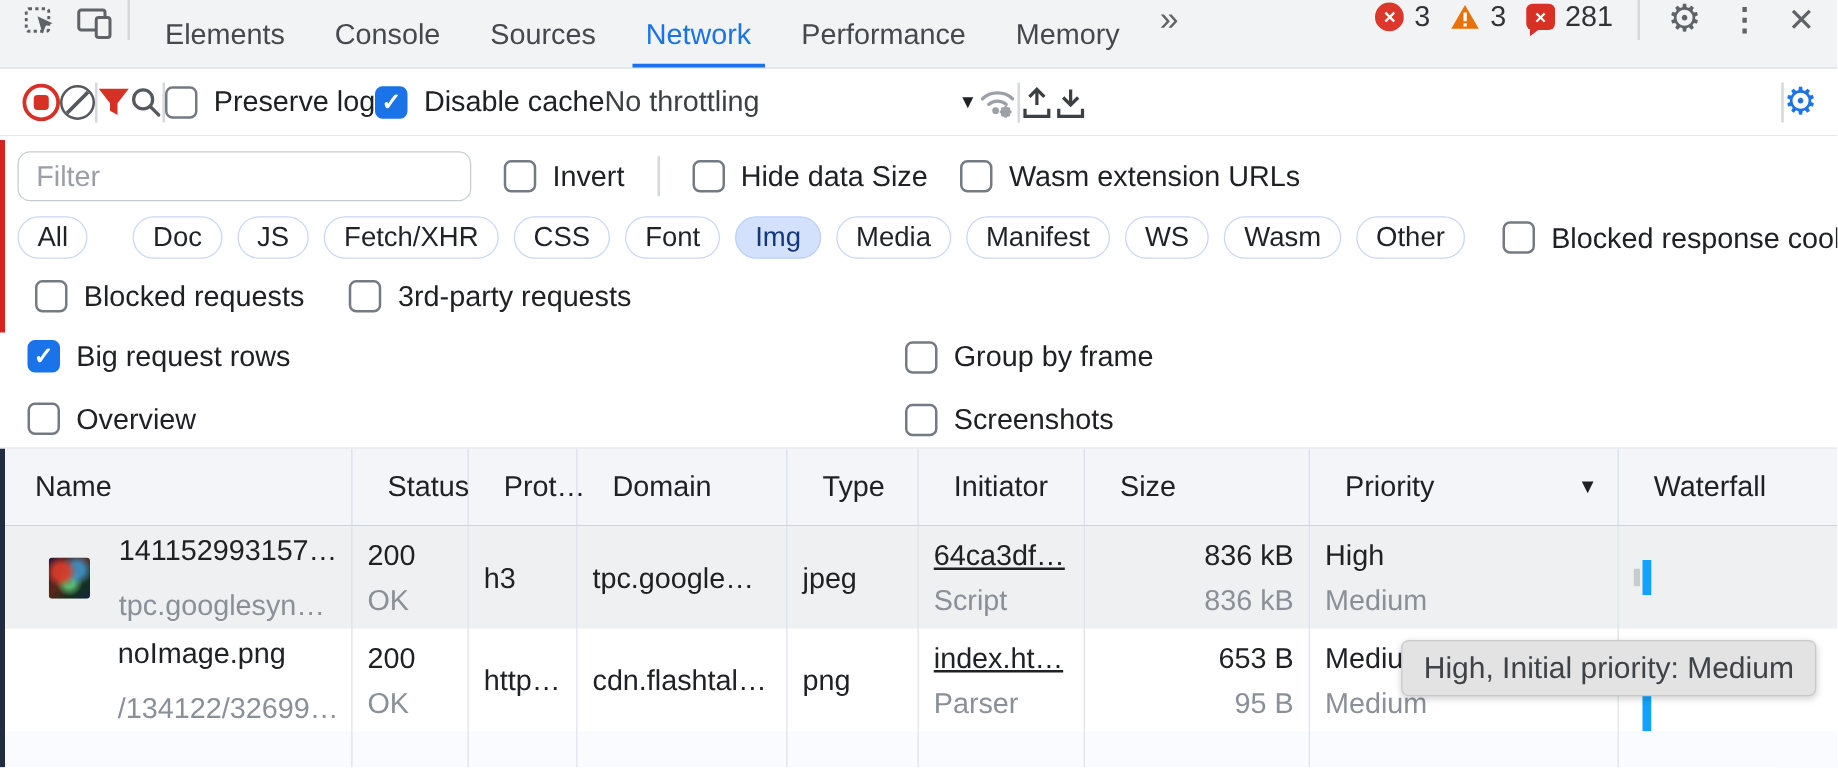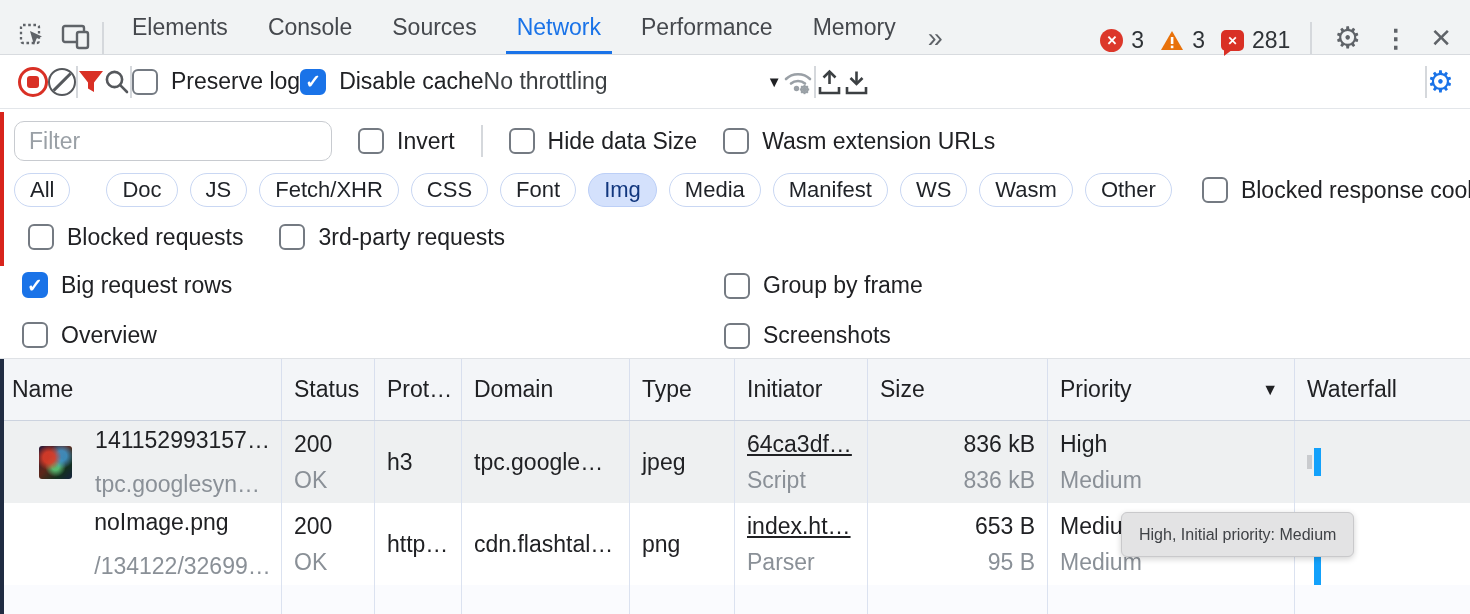--- a/index.html
+++ b/index.html
@@ -9,21 +9,21 @@
     font-family:"Liberation Sans", sans-serif; font-size:23px; color:#202124;
     -webkit-font-smoothing:antialiased;
   }
   
   .edge { position:absolute; left:0; width:4px; z-index:40; }
   .edge.red  { top:112px; height:154px; background:#d8241c; }
   .edge.navy { top:359px; height:255px; background:#202c42; }
 
   
   .tabbar { height:55px; background:#f1f3f4; border-bottom:1px solid #d8dbdf;
-            display:flex; align-items:flex-end; padding:0 18px 0 14px; }
+            display:flex; align-items:flex-start; padding:0 18px 0 14px; }
   .tbbtn { width:36px; height:36px; display:flex; align-items:center; justify-content:center;
            margin-right:8px; border-radius:4px; }
   .vdiv { width:2px; height:32px; background:#d5d8dc; flex:none; }
   .tabs { display:flex; align-self:stretch; margin-left:8px; }
   .tab { display:flex; align-items:center; padding:0 20px; color:#45484d; position:relative; white-space:nowrap; }
   .tab.active { color:#1a73e8; }
   .tab.active::after { content:''; position:absolute; left:9px; right:9px; bottom:0; height:3px; background:#1a73e8; }
   .overflow-btn { color:#5f6368; font-size:27px; padding:0 12px; letter-spacing:-2px; }
   .badges { display:flex; align-items:center; margin-left:auto; }
   .badge { display:flex; align-items:center; gap:8px; margin-left:16px; }
@@ -56,39 +56,39 @@
   .cb.checked::after { content:"✓"; color:#fff; font-size:19px; font-weight:bold; }
   .throttle { display:flex; align-items:center; justify-content:space-between; width:298px; color:#3c4043; }
   .caret { font-size:15px; color:#202124; }
   .tspacer { flex:1; }
   .gear-blue { font-size:30px; color:#1a73e8; line-height:1; }
 
   
   .filters { height:250px; background:#fff; border-bottom:1px solid #dfe2e6; padding-top:8px; }
   .frow { display:flex; align-items:center; padding-left:14px; position:relative; }
   .frow.r1 { height:48px; gap:26px; }
-  .filter-input { width:318px; height:40px; border:1.6px solid #c8cbd0; border-radius:10px;
+  .filter-input { width:363px; height:40px; border:1.6px solid #c8cbd0; border-radius:10px;
                   padding:0 14px; font:inherit; color:#202124; outline:none; background:#fff; }
   .filter-input::placeholder { color:#9aa0a6; }
   .frow.r2 { height:50px; gap:12px; }
   .chip { height:34px; display:flex; align-items:center; padding:0 15px; border:1.6px solid #c9d7f3;
           border-radius:17px; background:#fff; font-size:22px; color:#1f2227; white-space:nowrap; }
   .chip.selected { background:#d4e1fc; border-color:#bccff7; color:#12377e; }
   .chipdiv { width:2px; height:28px; background:#d7dade; margin:0 6px; }
   .r2 .cbwrap { margin-left:18px; }
   .frow.r3 { height:44px; gap:36px; padding-left:28px; }
   .frow.r4 { height:52px; padding-left:22px; }
   .frow.r5 { height:48px; padding-left:22px; }
   .col2 { position:absolute; left:724px;align-items:flex-end; }
 
   
   .grid { position:relative; }
   .gcols { display:grid; grid-template-columns:282px 93px 87px 168px 105px 133px 180px 247px 1fr; }
   .ghead { height:62px; background:#f3f5f8; border-bottom:1px solid #ccd3df; }
-  .hcell { display:flex; align-items:center; padding-left:12px; border-right:1.6px solid #d8dfee; height:100%; }
+  .hcell { display:flex; align-items:center; padding-left:28px; border-right:1.6px solid #d8dfee; height:100%; }
   .hcell.last { border-right:none; }
   .hcell.sorted { justify-content:space-between; padding-right:16px; }
   .sort-caret { font-size:16px; color:#202124; }
   .grow { height:82px; }
   .row1 { background:#eef0f1; }
   .row2 { background:#ffffff; }
   .row3 { background:#fafbfe; }
   .rcell { border-right:1.6px solid #dbe2f0; padding-left:12px; display:flex; flex-direction:column;
            justify-content:center; gap:9px; overflow:hidden; white-space:nowrap; }
   .rcell.right { align-items:flex-end; padding-right:12px; }
@@ -105,21 +105,21 @@
   .thumb.empty { background:transparent; }
   .ilink { text-decoration:underline; }
   .wf-gray { position:absolute; left:12px; top:50%; transform:translateY(-50%); width:5px; height:14px; background:#c9cbce; }
   .wf-blue { position:absolute; left:19px; top:50%; transform:translateY(-50%); width:7px; height:28px; background:#12a1fb; }
   .wf-blue.low { top:52px; transform:none; height:30px; }
 
   
   .tooltip { position:absolute; left:1121px; top:512px; height:45px; z-index:30;
              display:flex; align-items:center; padding:0 17px; white-space:nowrap;
              background:#e3e3e4; border:1px solid #c9c9cb; border-radius:6px; color:#3f4246;
-             font-size:16px; box-shadow:0 2px 6px rgba(0,0,0,.18); }
+             font-size:24px; box-shadow:0 2px 6px rgba(0,0,0,.18); }
 
   svg { display:block; }
 </style>
 </head>
 <body>
 
 <div class="page">
 
   <div class="edge red"></div>
   <div class="edge navy"></div>

